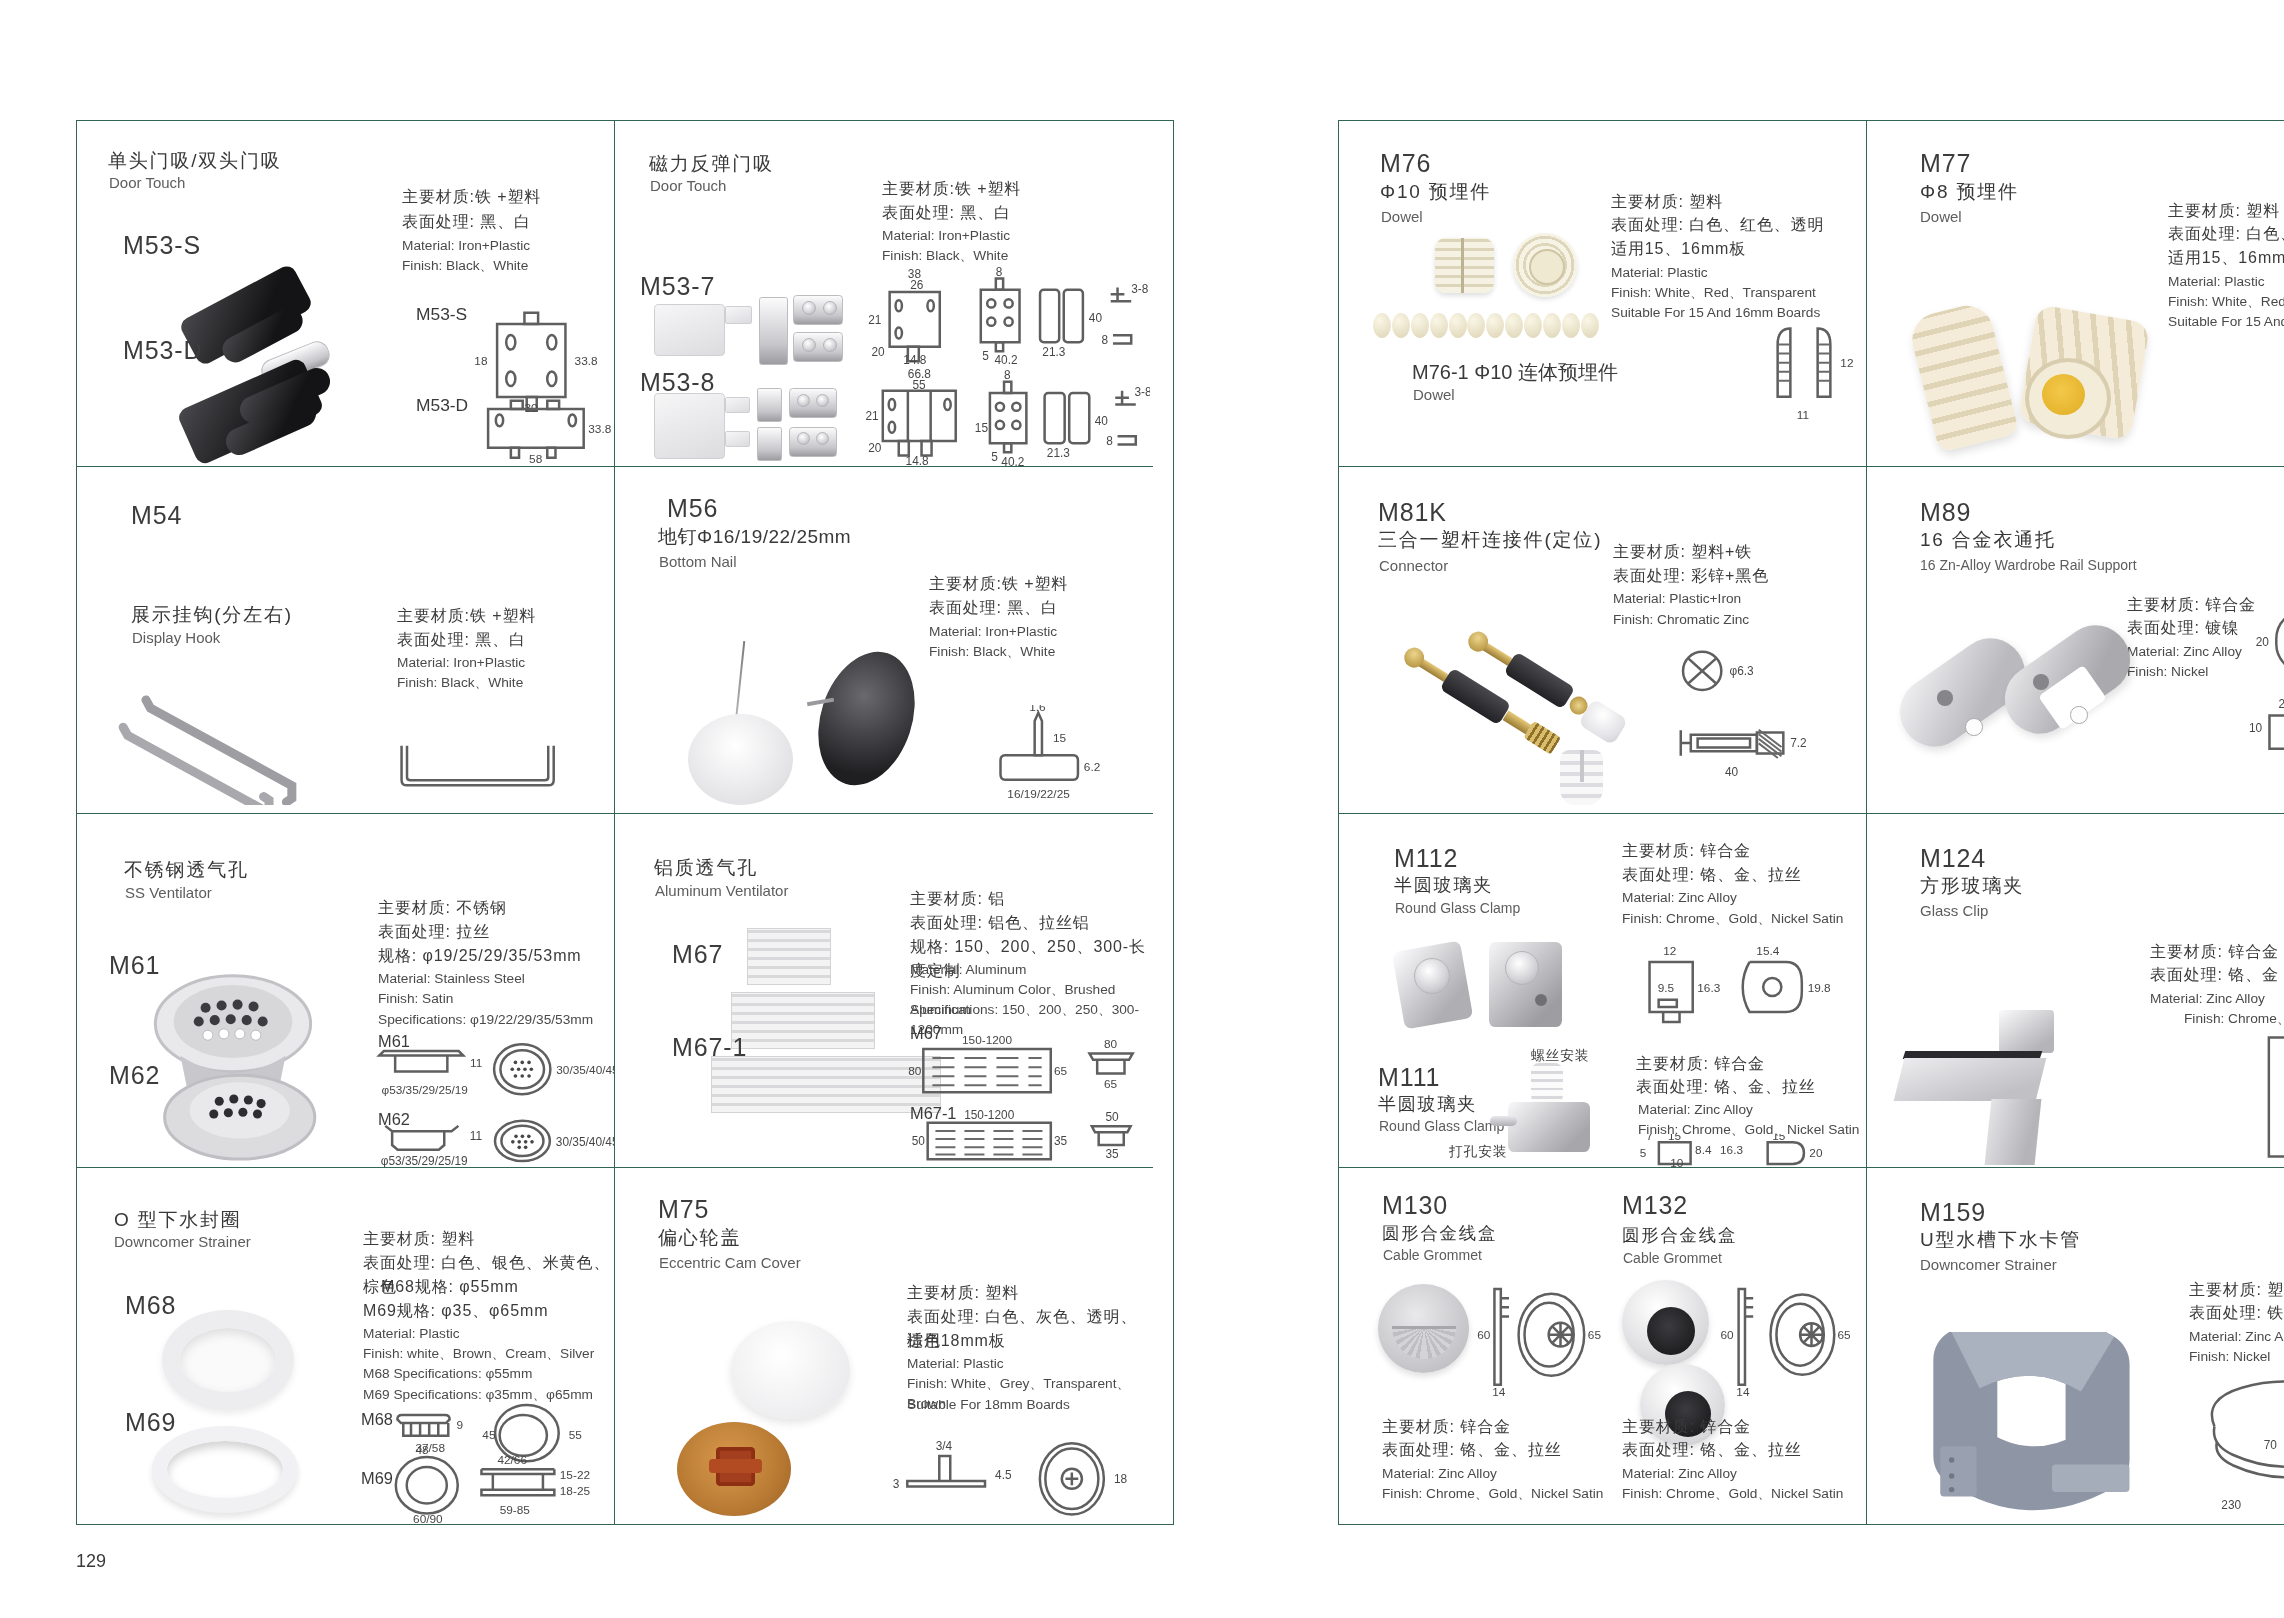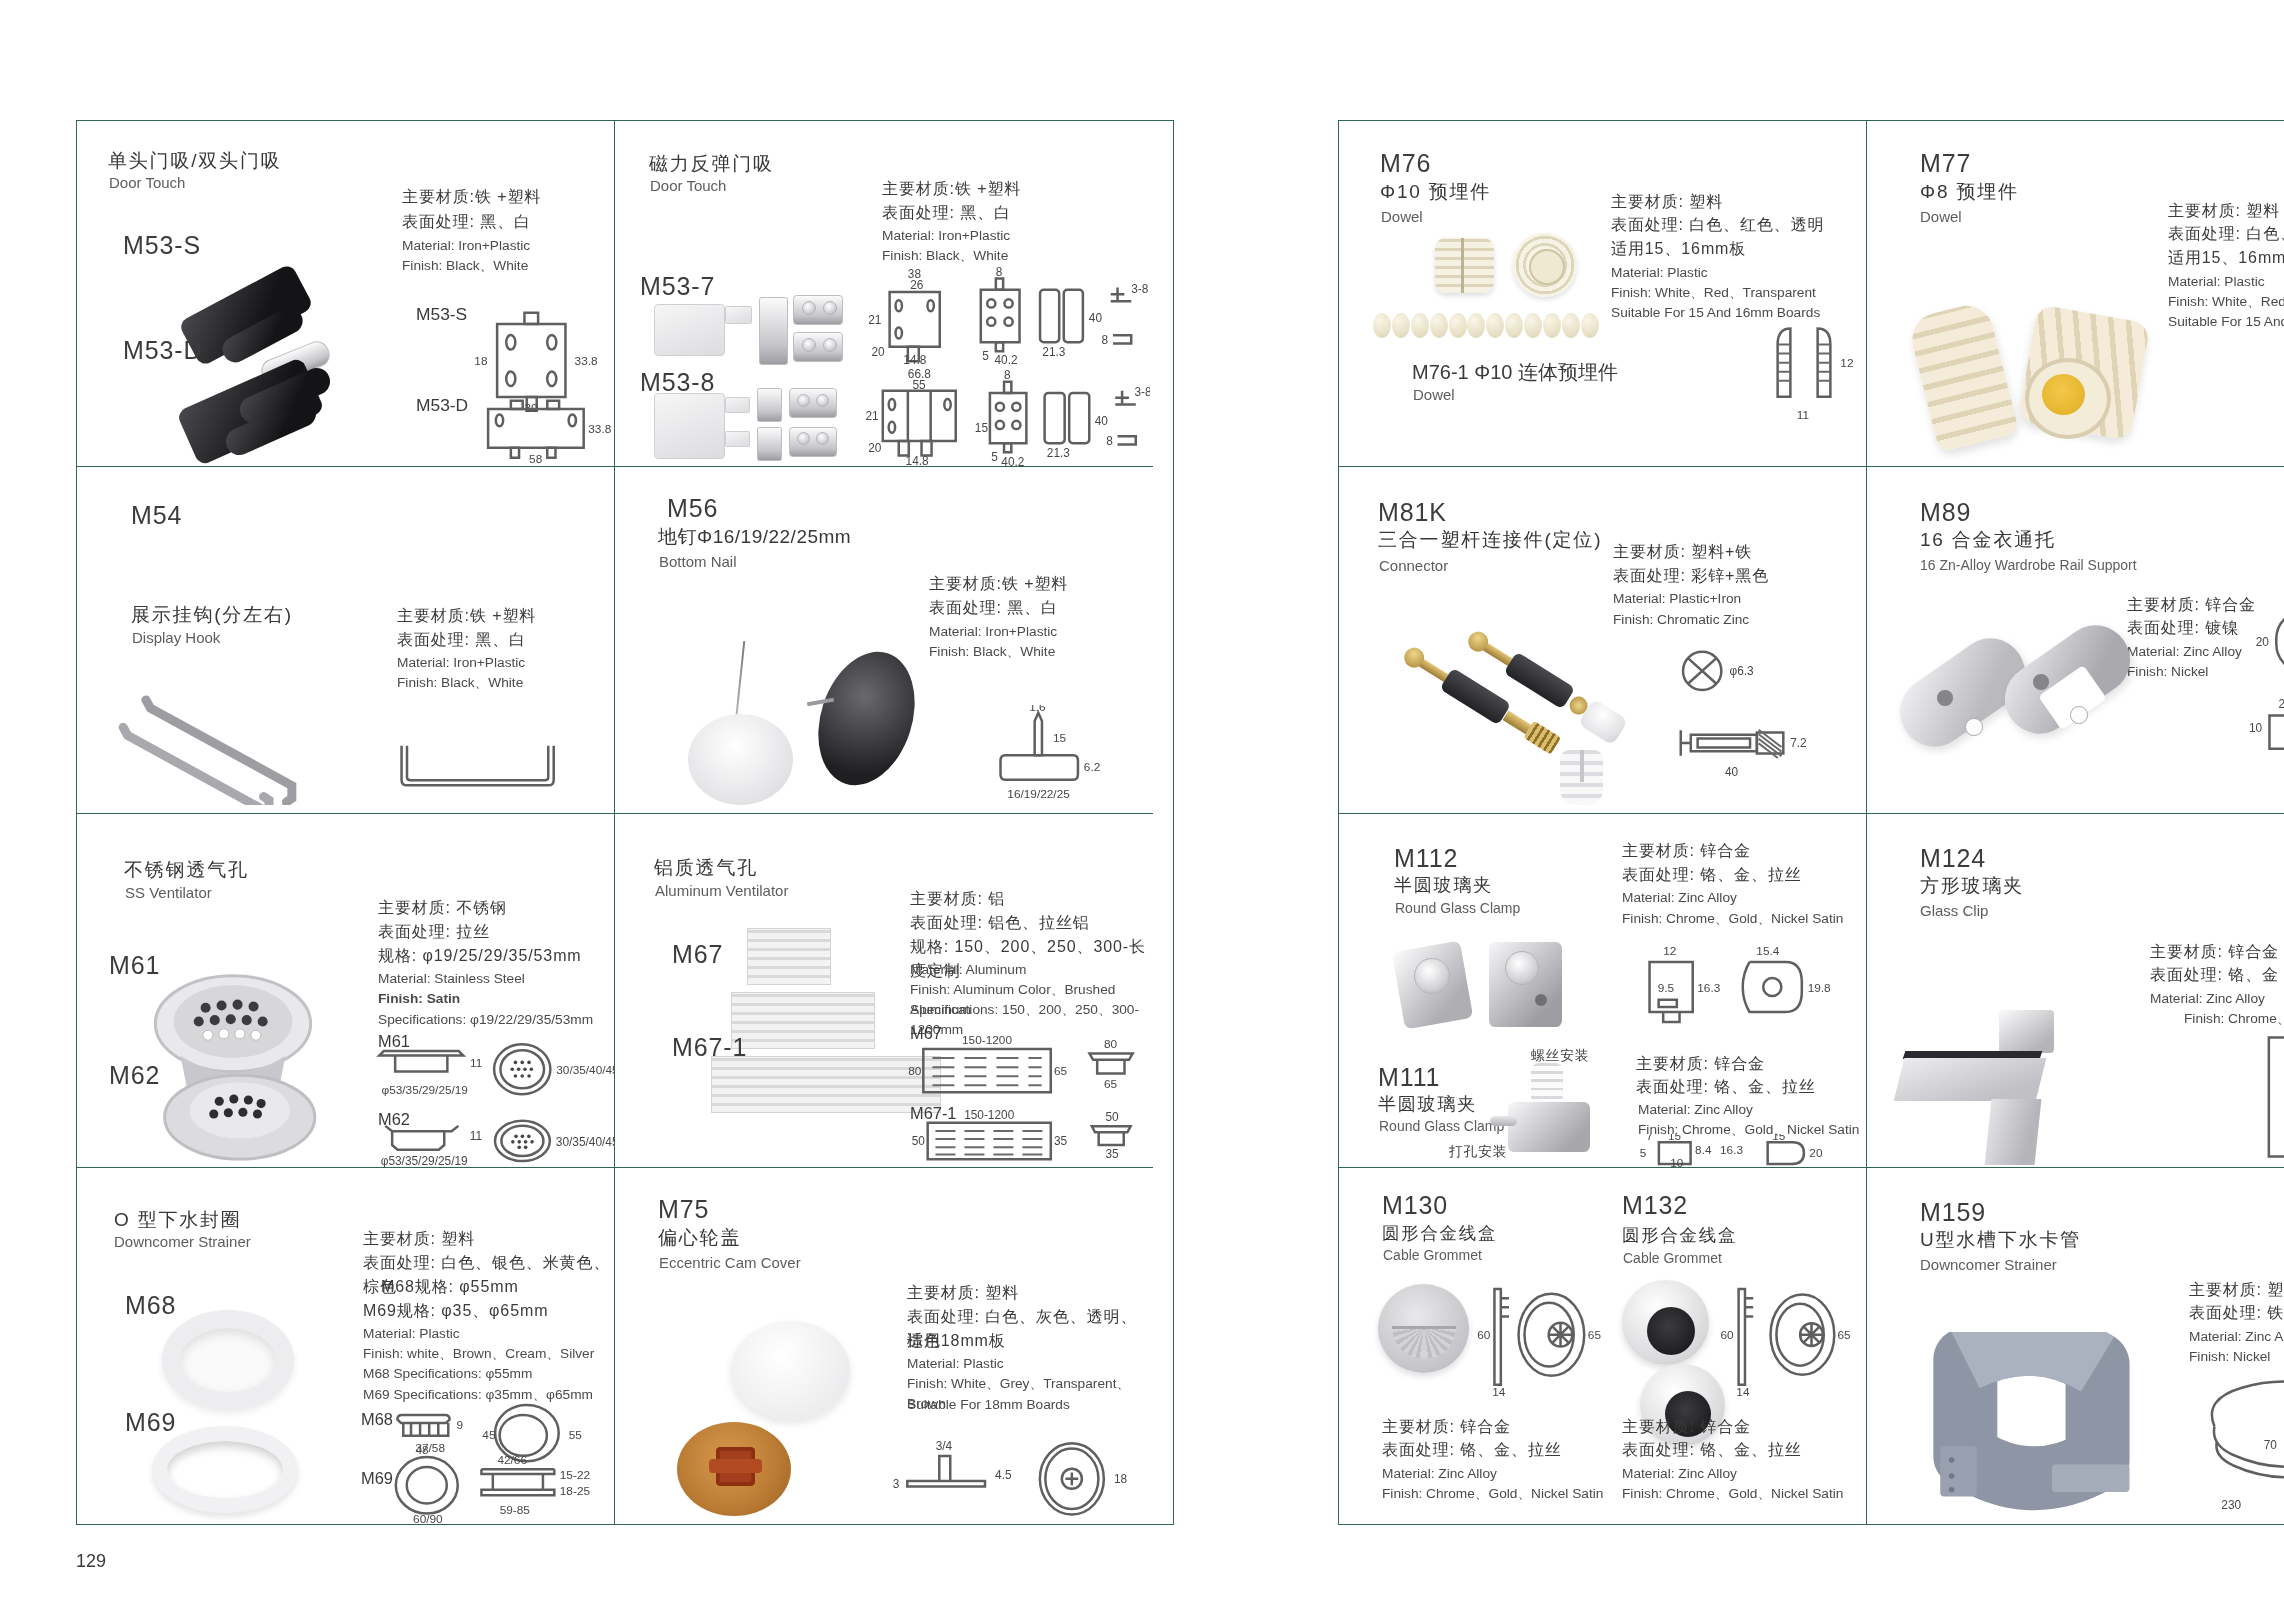--- a/index.html
+++ b/index.html
@@ -235,21 +235,21 @@
       </svg>
     </div>
 
     <div class="cell br bb" style="left:0;top:693px;width:538px;height:354px;">
       <div class="abs tcn" style="left:47px;top:43px;">不锈钢透气孔</div>
       <div class="abs ten" style="left:48px;top:70px;">SS Ventilator</div>
       <div class="abs scn" style="left:301px;top:82px;">主要材质: 不锈钢</div>
       <div class="abs scn" style="left:301px;top:106px;">表面处理: 拉丝</div>
       <div class="abs scn" style="left:301px;top:130px;">规格: φ19/25/29/35/53mm</div>
       <div class="abs sen" style="left:301px;top:155px;">Material: Stainless Steel</div>
-      <div class="abs sen" style="left:301px;top:175px;font-weight:bold;">Finish: Satin</div>
+      <div class="abs sen" style="left:301px;top:175px;">Finish: Satin</div>
       <div class="abs sen" style="left:301px;top:196px;">Specifications: φ19/22/29/35/53mm</div>
       <div class="abs code" style="left:32px;top:137px;">M61</div>
       <svg class="abs" style="left:69px;top:155px;" width="174" height="137" viewBox="0 0 380 300">
         <ellipse cx="190" cy="120" rx="170" ry="105" fill="#e9e9eb" stroke="#c2c2c6" stroke-width="3"></ellipse>
         <ellipse cx="190" cy="115" rx="130" ry="80" fill="#d7d7da"></ellipse>
         <g fill="#3c3c40">
           <circle cx="130" cy="85" r="11"></circle>
             <circle cx="165" cy="80" r="11"></circle>
             <circle cx="200" cy="78" r="11"></circle>
             <circle cx="235" cy="82" r="11"></circle>

